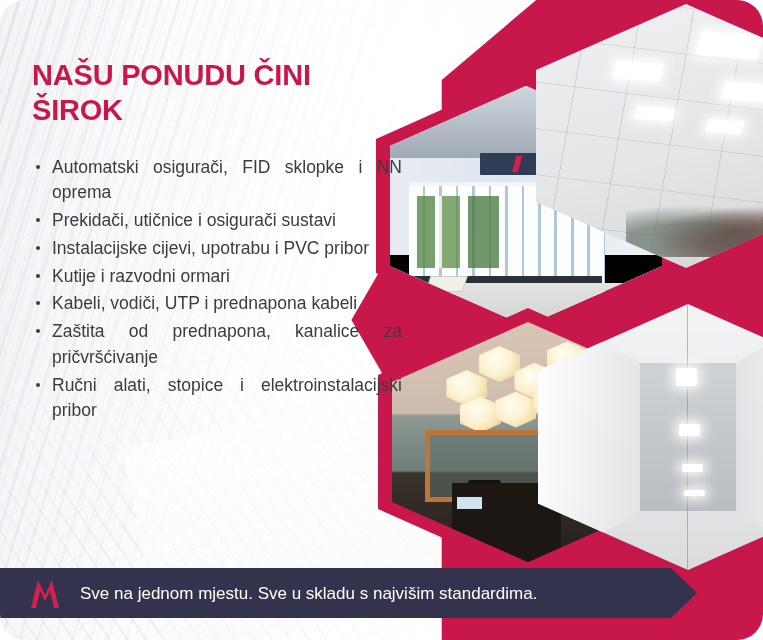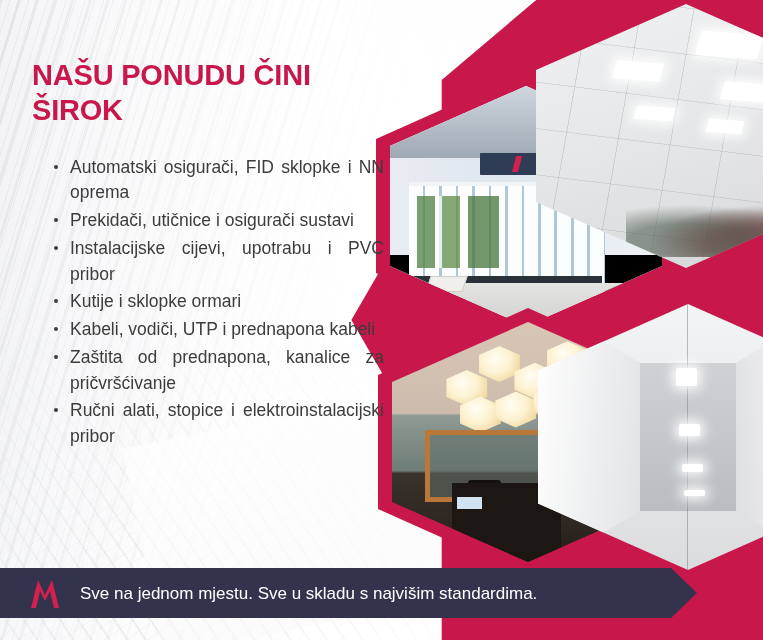--- a/index.html
+++ b/index.html
@@ -222,21 +222,21 @@
     color: var(--crimson, #c8174b);
     font-size: 29px;
     font-weight: bold;
     line-height: 1.22;
     letter-spacing: -0.2px;
     margin: 0 0 26px 0;
     text-transform: uppercase;
   }
   ul.offer {
     list-style: none;
-    margin: 18px;
+    margin: 0;
     padding: 0;
   }
   ul.offer li {
     position: relative;
     color: #3c3c3c;
     font-size: 17.5px;
     line-height: 1.47;
     padding-left: 20px;
     margin-bottom: 2px;
     text-align: justify;
@@ -270,21 +270,21 @@
     margin-left: 18px;
     color: #ffffff;
     font-size: 17px;
     line-height: 1;
     white-space: nowrap;
   }
 </style>
 </head>
 <body>
 
-<div id="poster" style="--crimson: #c8174b; --navy: #33334d; background: rgb(244, 244, 246);">
+<div id="poster" style="--crimson: #c8174b; --navy: #33334d; background: rgb(244, 244, 246); border-radius: 26px;">
 
   <div class="bg-base"></div>
   <div class="bg-streaks"></div>
   <div class="bg-streaks2"></div>
   <div class="bg-sheet"></div>
 
   <div class="crimson-field"></div>
 
   <div class="hex-ring" style="left:376px; top:72px; width:300px; height:268px;"></div>
   <div class="hex" style="left:390px; top:86px; width:272px; height:240px;">
@@ -343,21 +343,21 @@
   </div>
 
   <div class="content">
     <h1 class="headline">
       <span>NAŠU PONUDU ČINI ŠIROK</span><br>
     </h1>
     <ul class="offer">
       <li>Automatski osigurači, FID sklopke i NN oprema</li>
       <li>Prekidači, utičnice i osigurači sustavi</li>
       <li>Instalacijske cijevi, upotrabu i PVC pribor</li>
-      <li>Kutije i sklopke ormari</li>
+      <li>Kutije i razvodni ormari</li>
       <li>Kabeli, vodiči, UTP i prednapona kabeli</li>
       <li>Zaštita od prednapona, kanalice za pričvršćivanje</li>
       <li>Ručni alati, stopice i elektroinstalacijski pribor</li>
     </ul>
   </div>
 
   <div class="footer-bar">
     <svg class="logo-mark" viewBox="0 0 34 32">
       <path d="M3 31 L10 3 L17 18 L24 3 L31 31 L26 31 L22 14 L17 24 L12 14 L8 31 Z" fill="#d2204f"></path>
     </svg>

